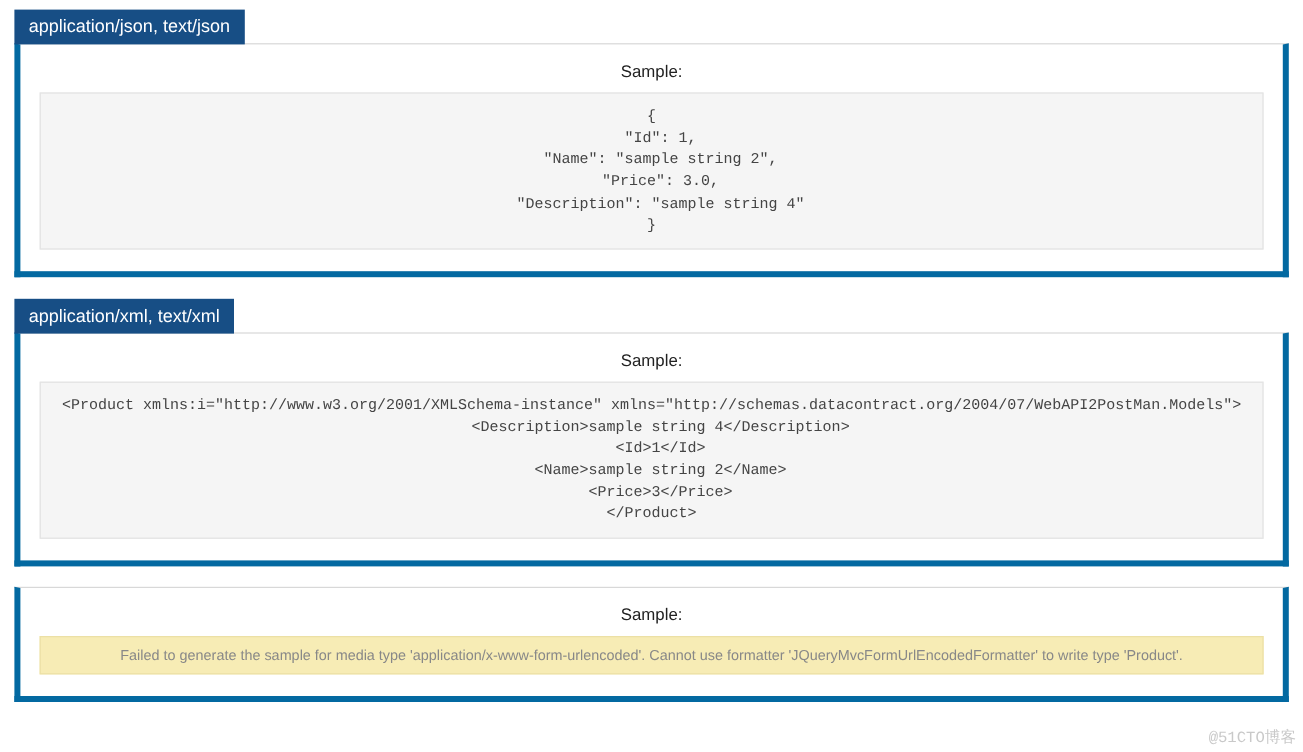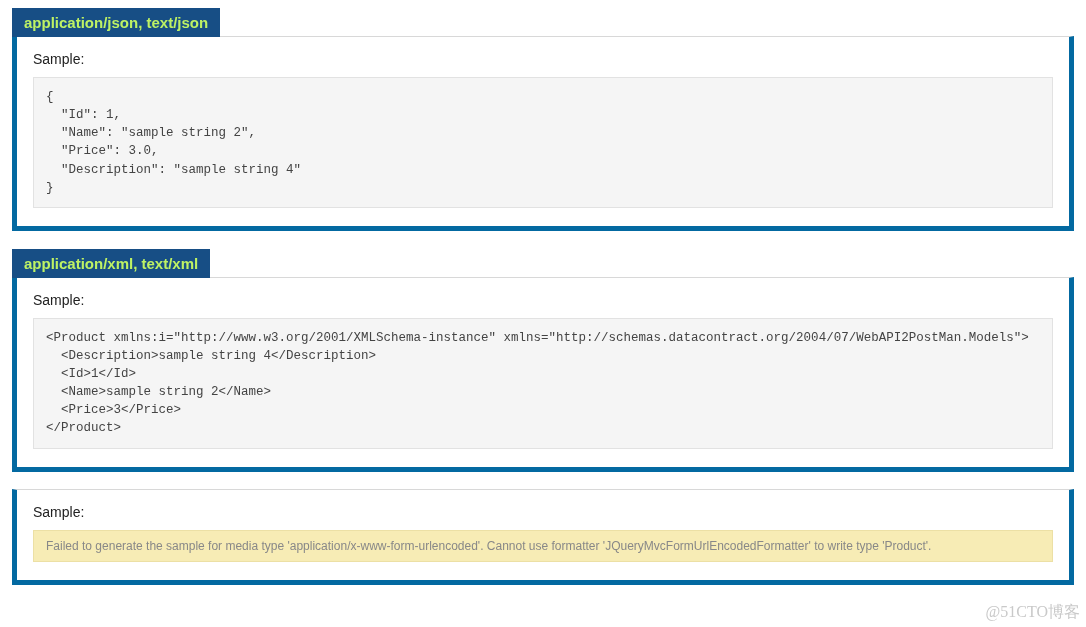--- a/index.html
+++ b/index.html
@@ -13,30 +13,31 @@
       padding: 8px 12px;
       width: 1086px;
       color: #333;
     }
     .section {
       margin-bottom: 18px;
     }
     .section-header {
       display: inline-block;
       background: #174e85;
-      color: #bef264;
+      color: #ffffff;
       font-size: 15px;
-      font-weight: 700;
+      font-weight: 400;
       padding: 6px 12px;
     }
     .section-body {
       border: 5px solid #0369a1;
       border-top: 1px solid #d8d8d8;
       padding: 14px 16px 18px 16px;
       margin-top: -1px;
+      text-align: center;
     }
     .sample-label {
       font-size: 14px;
       color: #222;
       margin-bottom: 10px;
       font-weight: 400;
     }
     .code-block {
       background: #f5f5f5;
       border: 1px solid #e2e2e2;
@@ -52,23 +53,23 @@
       background: #f7ecb5;
       border: 1px solid #ece0a5;
       padding: 8px 12px;
       font-size: 12px;
       color: #888;
     }
     .watermark {
       position: fixed;
       right: 6px;
       bottom: 4px;
-      font-size: 16px;
+      font-size: 13px;
       color: #c9c9c9;
-      font-family: Liberation Serif, serif;
+      font-family: Liberation Mono, monospace;
     }
   </style>
 </head>
 <body>
 
 <div class="section">
   <div class="section-header">application/json, text/json</div>
   <div class="section-body">
     <div class="sample-label">Sample:</div>
     <div class="code-block">{

